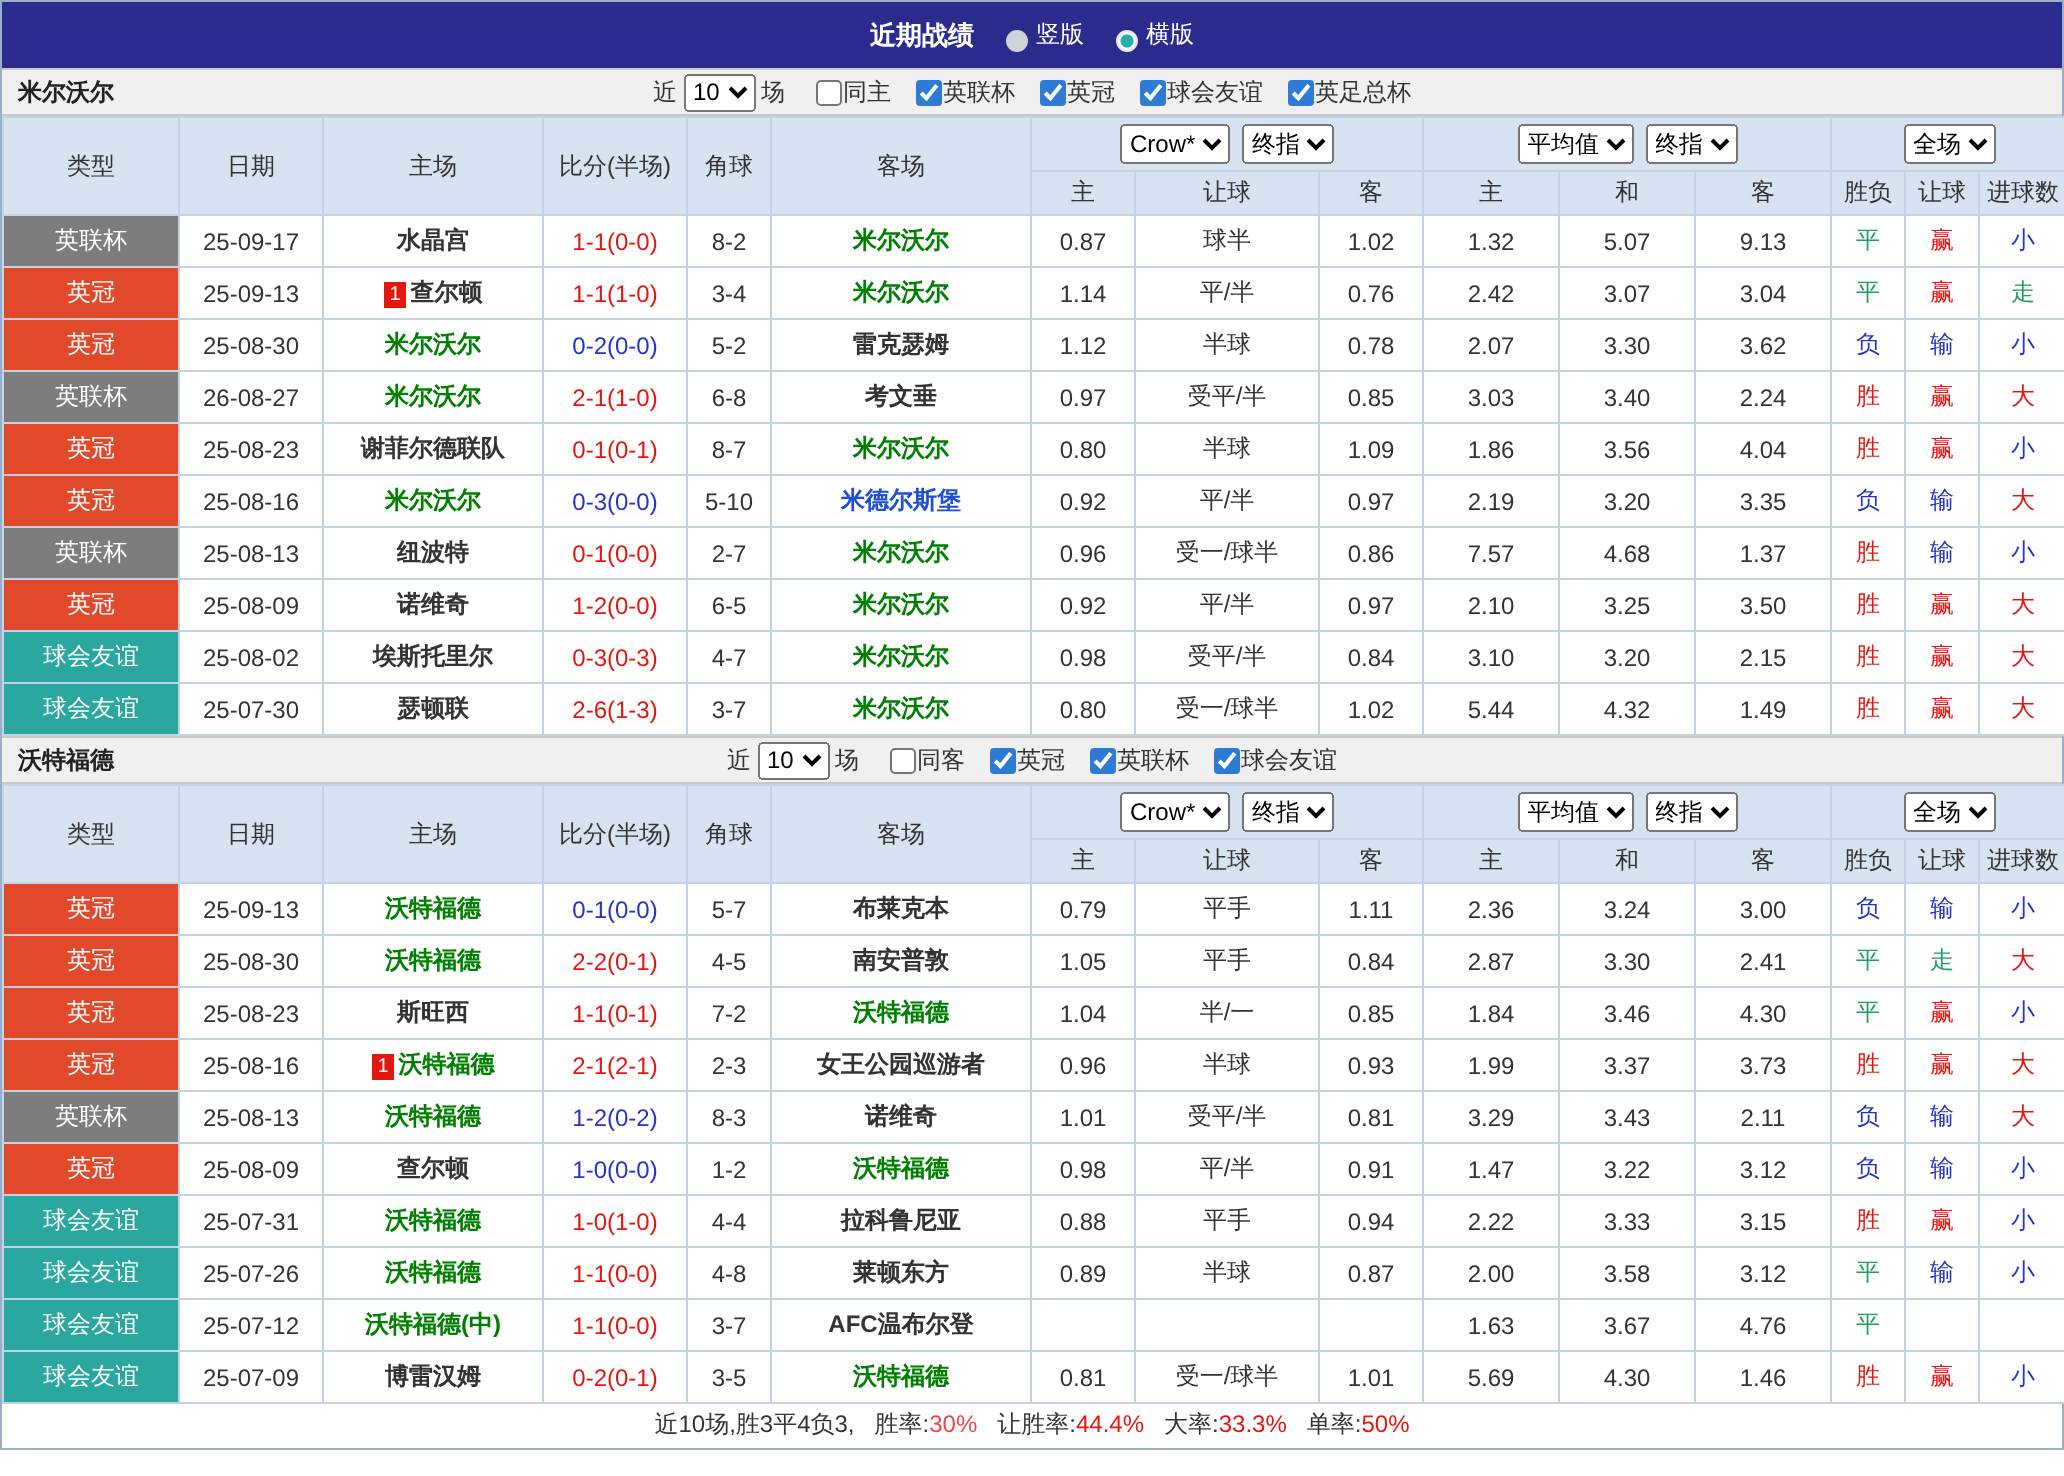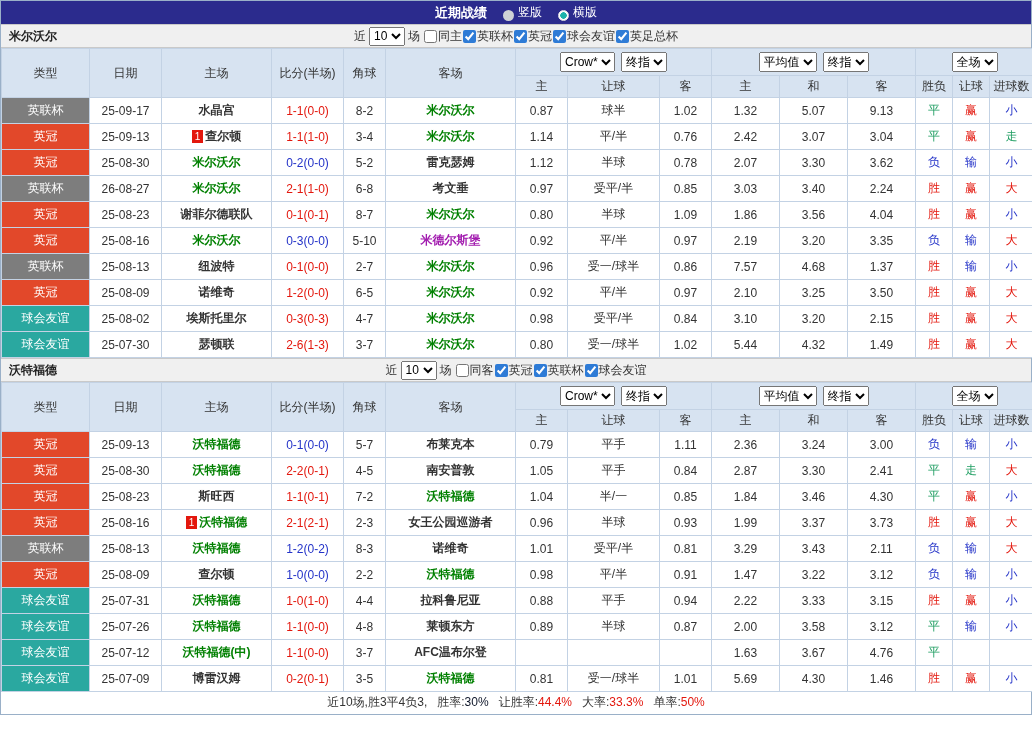--- a/index.html
+++ b/index.html
@@ -6,21 +6,21 @@
   html,body { background:#fff; }
   body {
     font-family:"Liberation Sans", sans-serif;
     font-size:12px; color:#333;
     width:1032px;
   }
   .container { width:1032px; border:1px solid #9ab0c8; }
 
   
   .top-bar {
-    height:23px; background:#2b2b8d; color:#fff;
+    height:33px; background:#2b2b8d; color:#fff;
     display:flex; align-items:center; justify-content:center; gap:16px;
   }
   .top-title { font-weight:bold; font-size:13px; }
   .radio { display:inline-flex; align-items:flex-end; gap:4px; cursor:pointer; font-size:12px; }
   .radio-dot {
     width:11px; height:11px; border-radius:50%; display:inline-block;
     background:#cfd2d6;
   }
   .radio-dot.selected {
     background:radial-gradient(circle at 50% 50%, #1db3ab 0 3px, #ffffff 3.5px);
@@ -30,21 +30,21 @@
   
   .section-header {
     height:24px; background:#f0f0f0;
     border-top:1px solid #c9c9c9; border-bottom:1px solid #c9c9c9;
     display:flex; align-items:center; position:relative;
   }
   .team-name { position:absolute; left:8px; font-weight:bold; color:#222; }
   .filters { margin:0 auto; display:flex; align-items:center; gap:3px; }
   .filters select { font-size:12px; height:19px; }
   .checks { display:inline-flex; align-items:center; }
-  .check-item { display:inline-flex; align-items:center; margin-left:1px; cursor:pointer; }
+  .check-item { display:inline-flex; align-items:center; margin-left:12px; cursor:pointer; }
   .check-item input { width:13px; height:13px; accent-color:#2e7bd6; margin-right:1px; }
 
   
   table { border-collapse:collapse; table-layout:fixed; width:1032px; }
   th, td {
     border:1px solid #c3d2e4; text-align:center;
     overflow:hidden; white-space:nowrap; font-weight:normal;
   }
   thead th { background:#d7e3f1; color:#333; }
   thead tr.sel-row th { height:27px; }
@@ -243,21 +243,21 @@
             <td style="color: rgb(227, 23, 13);">胜</td>
             <td style="color: rgb(227, 23, 13);">赢</td>
             <td style="color: rgb(36, 51, 200);">小</td>
           </tr>
           <tr>
             <td class="badge" style="background: rgb(226, 72, 42);">英冠</td>
             <td>25-08-16</td>
             <td><span class="team-link" style="color: rgb(0, 128, 0);">米尔沃尔</span></td>
             <td style="color: rgb(36, 51, 200);">0-3(0-0)</td>
             <td>5-10</td>
-            <td><span class="team-link" style="color: #a21caf;">米德尔斯堡</span></td>
+            <td><span class="team-link" style="color: #1d4ed8;">米德尔斯堡</span></td>
             <td>0.92</td>
             <td>平/半</td>
             <td>0.97</td>
             <td>2.19</td>
             <td>3.20</td>
             <td>3.35</td>
             <td style="color: rgb(36, 51, 200);">负</td>
             <td style="color: rgb(36, 51, 200);">输</td>
             <td style="color: rgb(227, 23, 13);">大</td>
           </tr>
@@ -493,21 +493,21 @@
             <td>2.11</td>
             <td style="color: rgb(36, 51, 200);">负</td>
             <td style="color: rgb(36, 51, 200);">输</td>
             <td style="color: rgb(227, 23, 13);">大</td>
           </tr>
           <tr>
             <td class="badge" style="background: rgb(226, 72, 42);">英冠</td>
             <td>25-08-09</td>
             <td><span class="team-link" style="color: rgb(51, 51, 51);">查尔顿</span></td>
             <td style="color: rgb(36, 51, 200);">1-0(0-0)</td>
-            <td>2-2</td>
+            <td>1-2</td>
             <td><span class="team-link" style="color: rgb(0, 128, 0);">沃特福德</span></td>
             <td>0.98</td>
             <td>平/半</td>
             <td>0.91</td>
             <td>1.47</td>
             <td>3.22</td>
             <td>3.12</td>
             <td style="color: rgb(36, 51, 200);">负</td>
             <td style="color: rgb(36, 51, 200);">输</td>
             <td style="color: rgb(36, 51, 200);">小</td>
@@ -575,16 +575,16 @@
             <td>1.01</td>
             <td>5.69</td>
             <td>4.30</td>
             <td>1.46</td>
             <td style="color: rgb(227, 23, 13);">胜</td>
             <td style="color: rgb(227, 23, 13);">赢</td>
             <td style="color: rgb(36, 51, 200);">小</td>
           </tr>
         </tbody>
     </table>
-    <div class="summary"><span>近10场,胜3平4负3,</span><span class="lbl">胜率:</span><span style="color: #0f172a; margin-top: 12px;">30%</span><span class="lbl">让胜率:</span><span style="color: rgb(227, 23, 13);">44.4%</span><span class="lbl">大率:</span><span style="color: rgb(227, 23, 13);">33.3%</span><span class="lbl">单率:</span><span style="color: rgb(227, 23, 13);">50%</span></div>
+    <div class="summary"><span>近10场,胜3平4负3,</span><span class="lbl">胜率:</span><span style="color: #ef4444; margin-top: 12px;">30%</span><span class="lbl">让胜率:</span><span style="color: rgb(227, 23, 13);">44.4%</span><span class="lbl">大率:</span><span style="color: rgb(227, 23, 13);">33.3%</span><span class="lbl">单率:</span><span style="color: rgb(227, 23, 13);">50%</span></div>
   </div>
 
 </div>
 
 </body></html>

